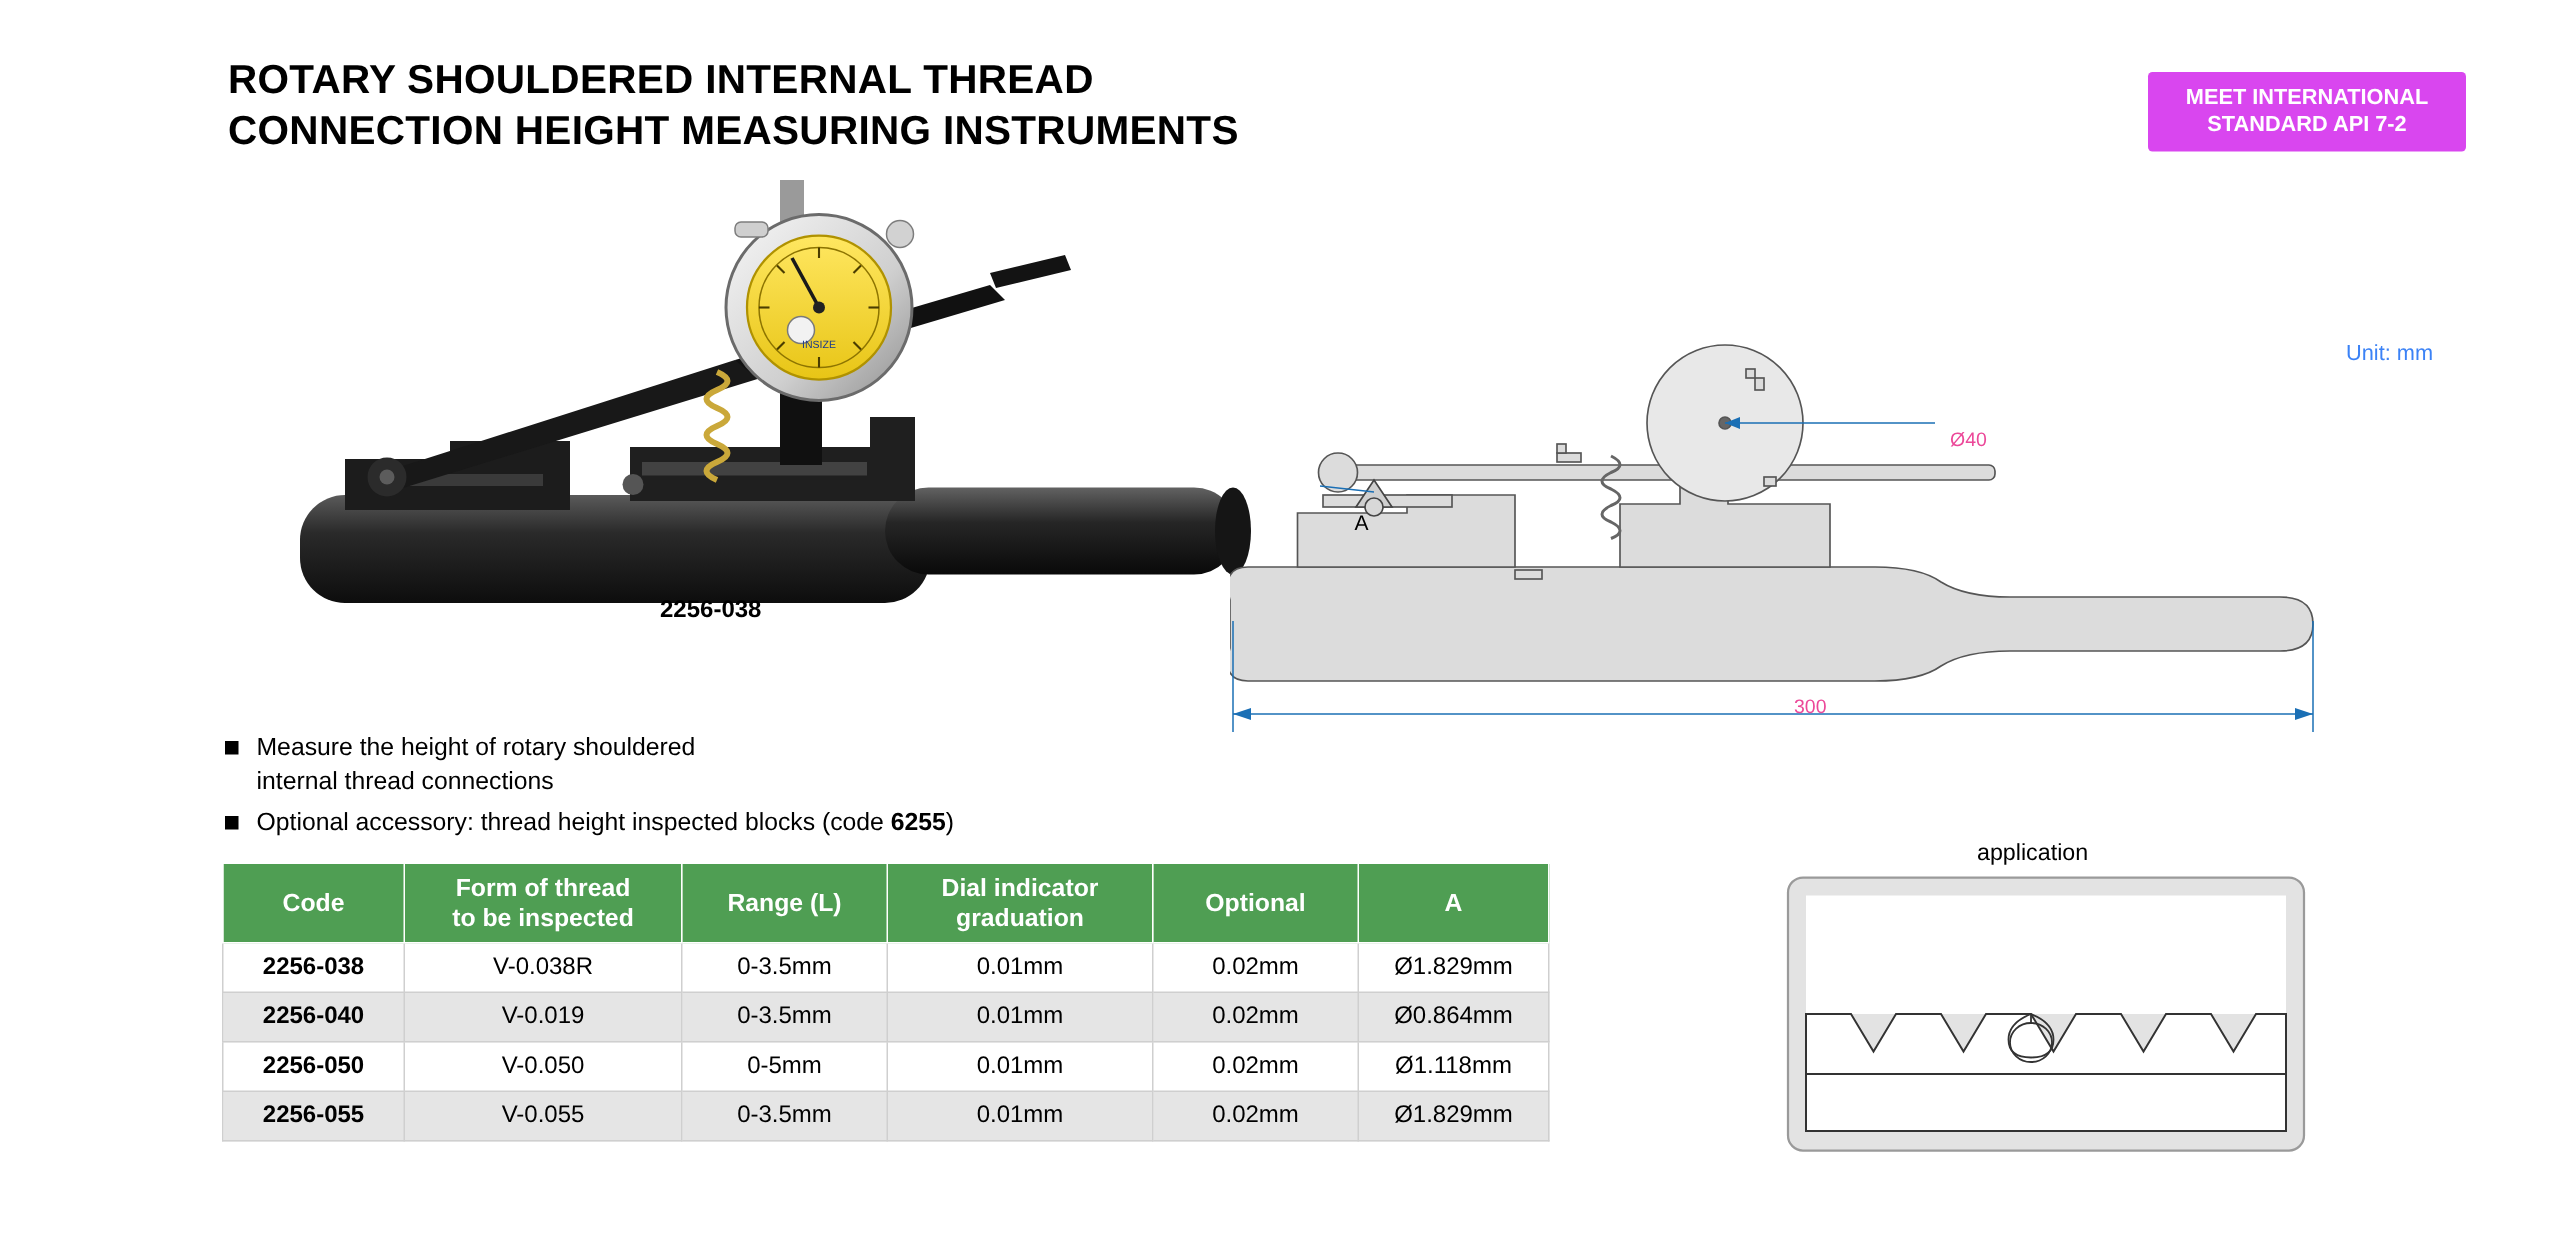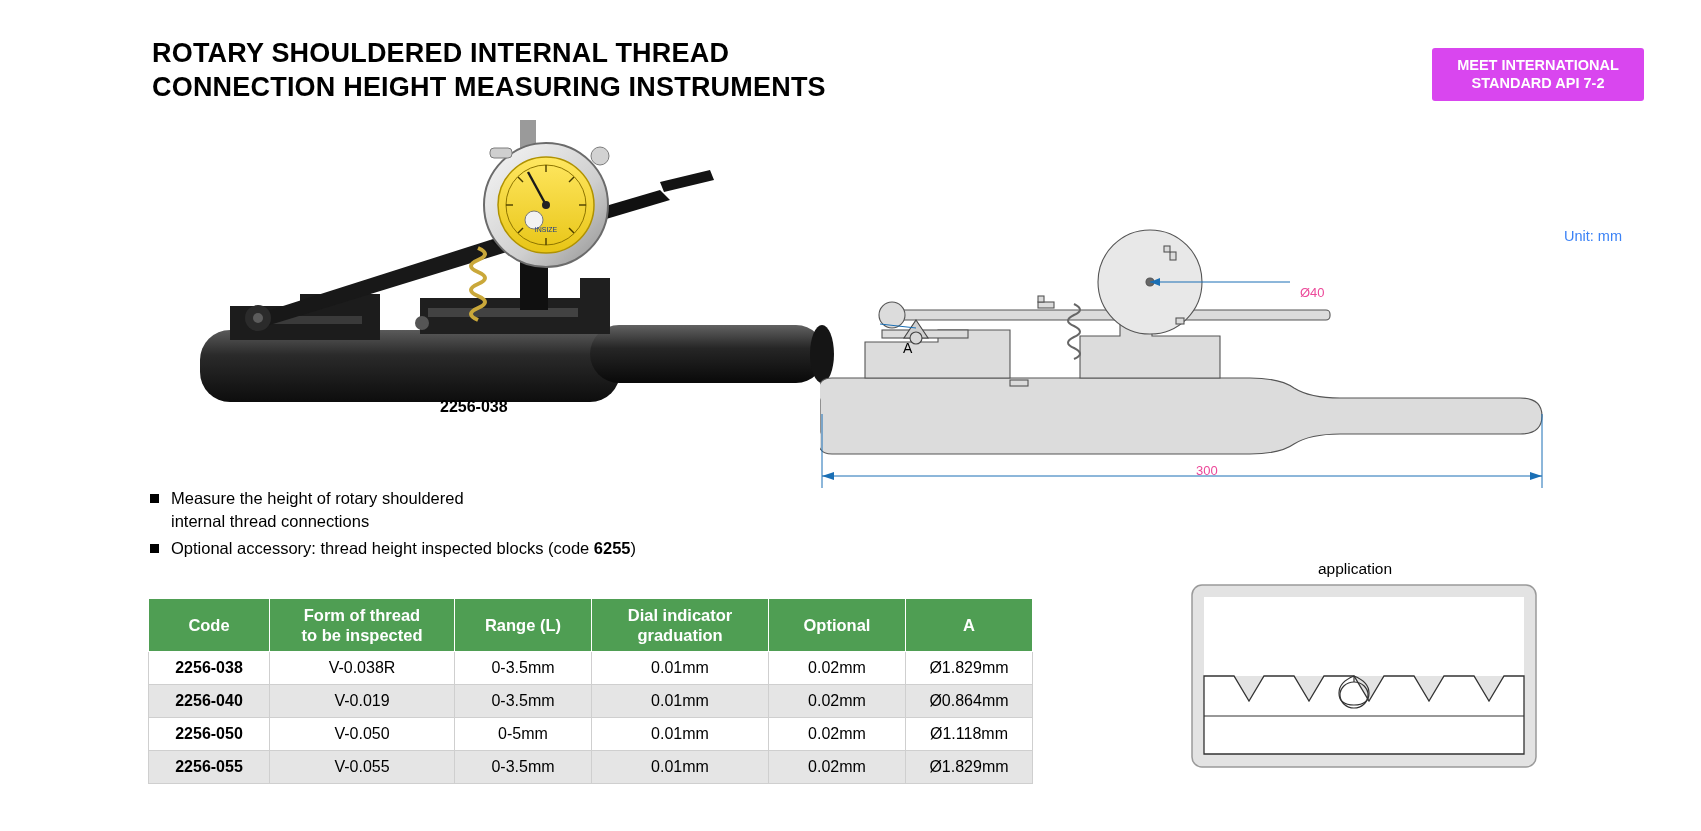--- a/index.html
+++ b/index.html
@@ -83,21 +83,21 @@
     width: 9px;
     height: 9px;
     background: #000;
   }
   .bullet b { font-weight: bold; margin-top: 16px; }
 
   
   .tbl {
     position: absolute;
     left: 148px;
-    top: 598px;
+    top: 575px;
     border-collapse: collapse;
     font-size: 16px;
   }
   .tbl th {
     background: #4f9e53;
     color: #ffffff;
     font-weight: bold;
     font-size: 16.5px;
     border: 1px solid #ffffff;
     padding: 6px 8px;

